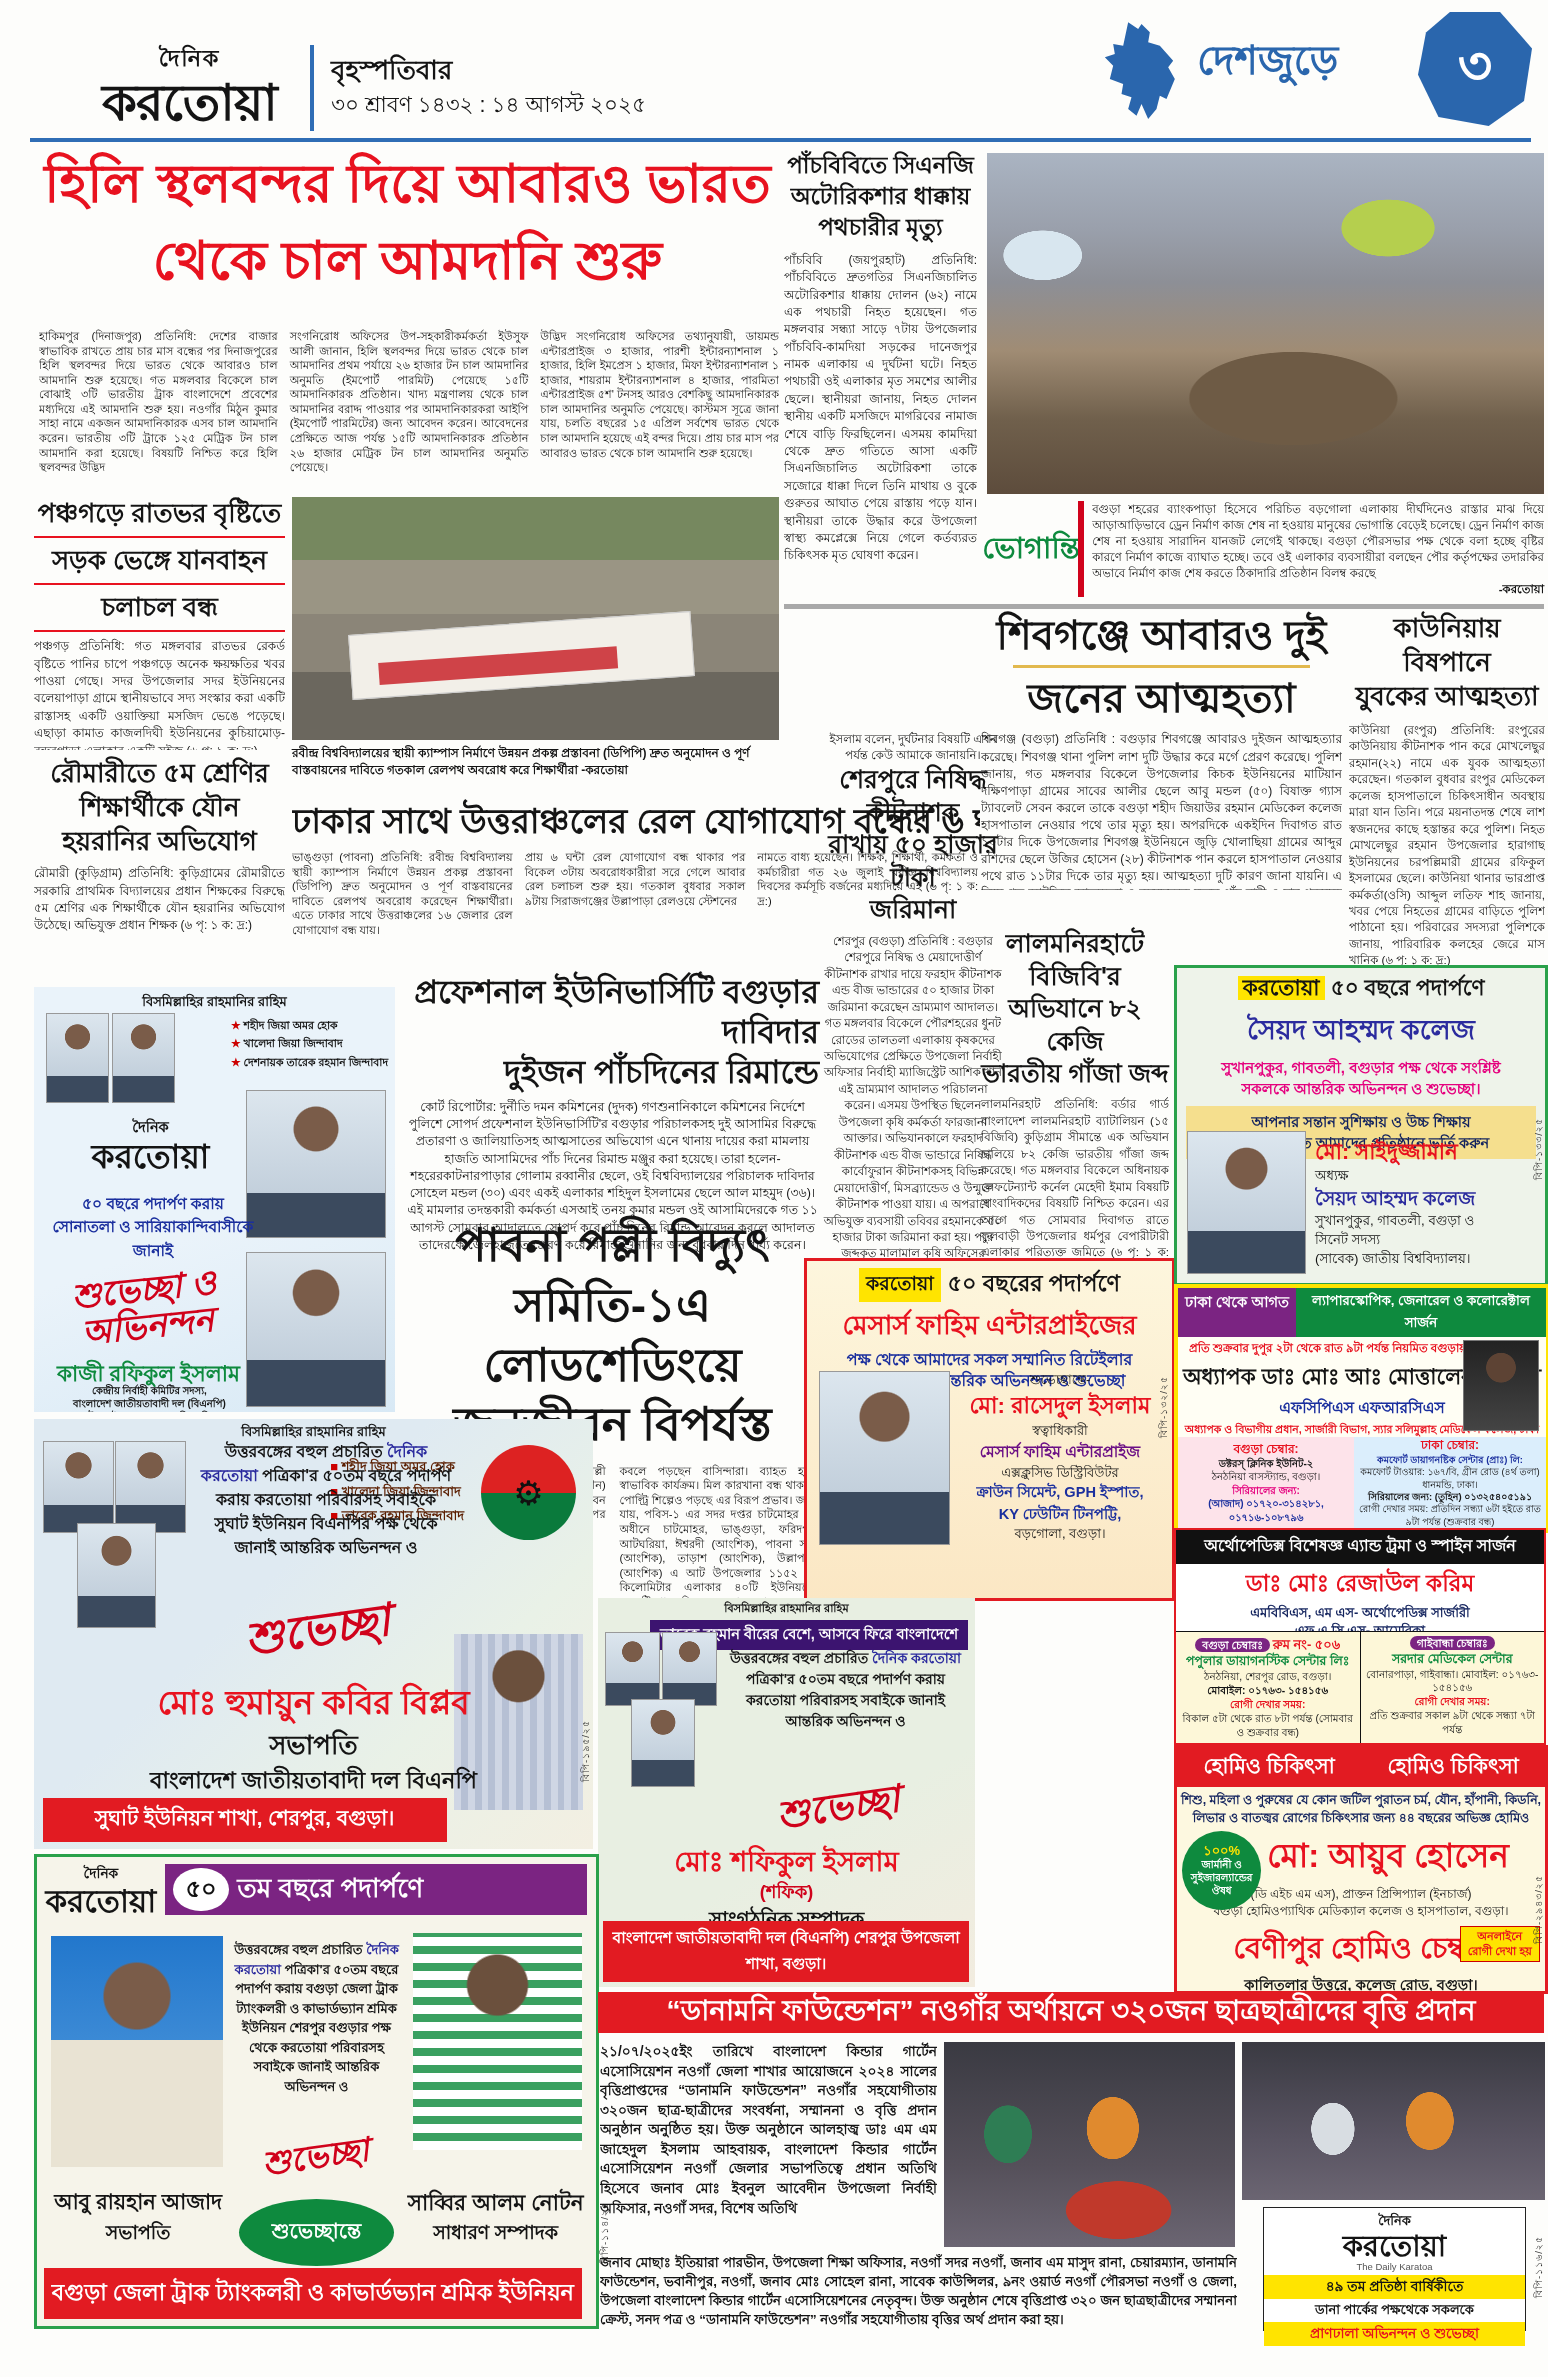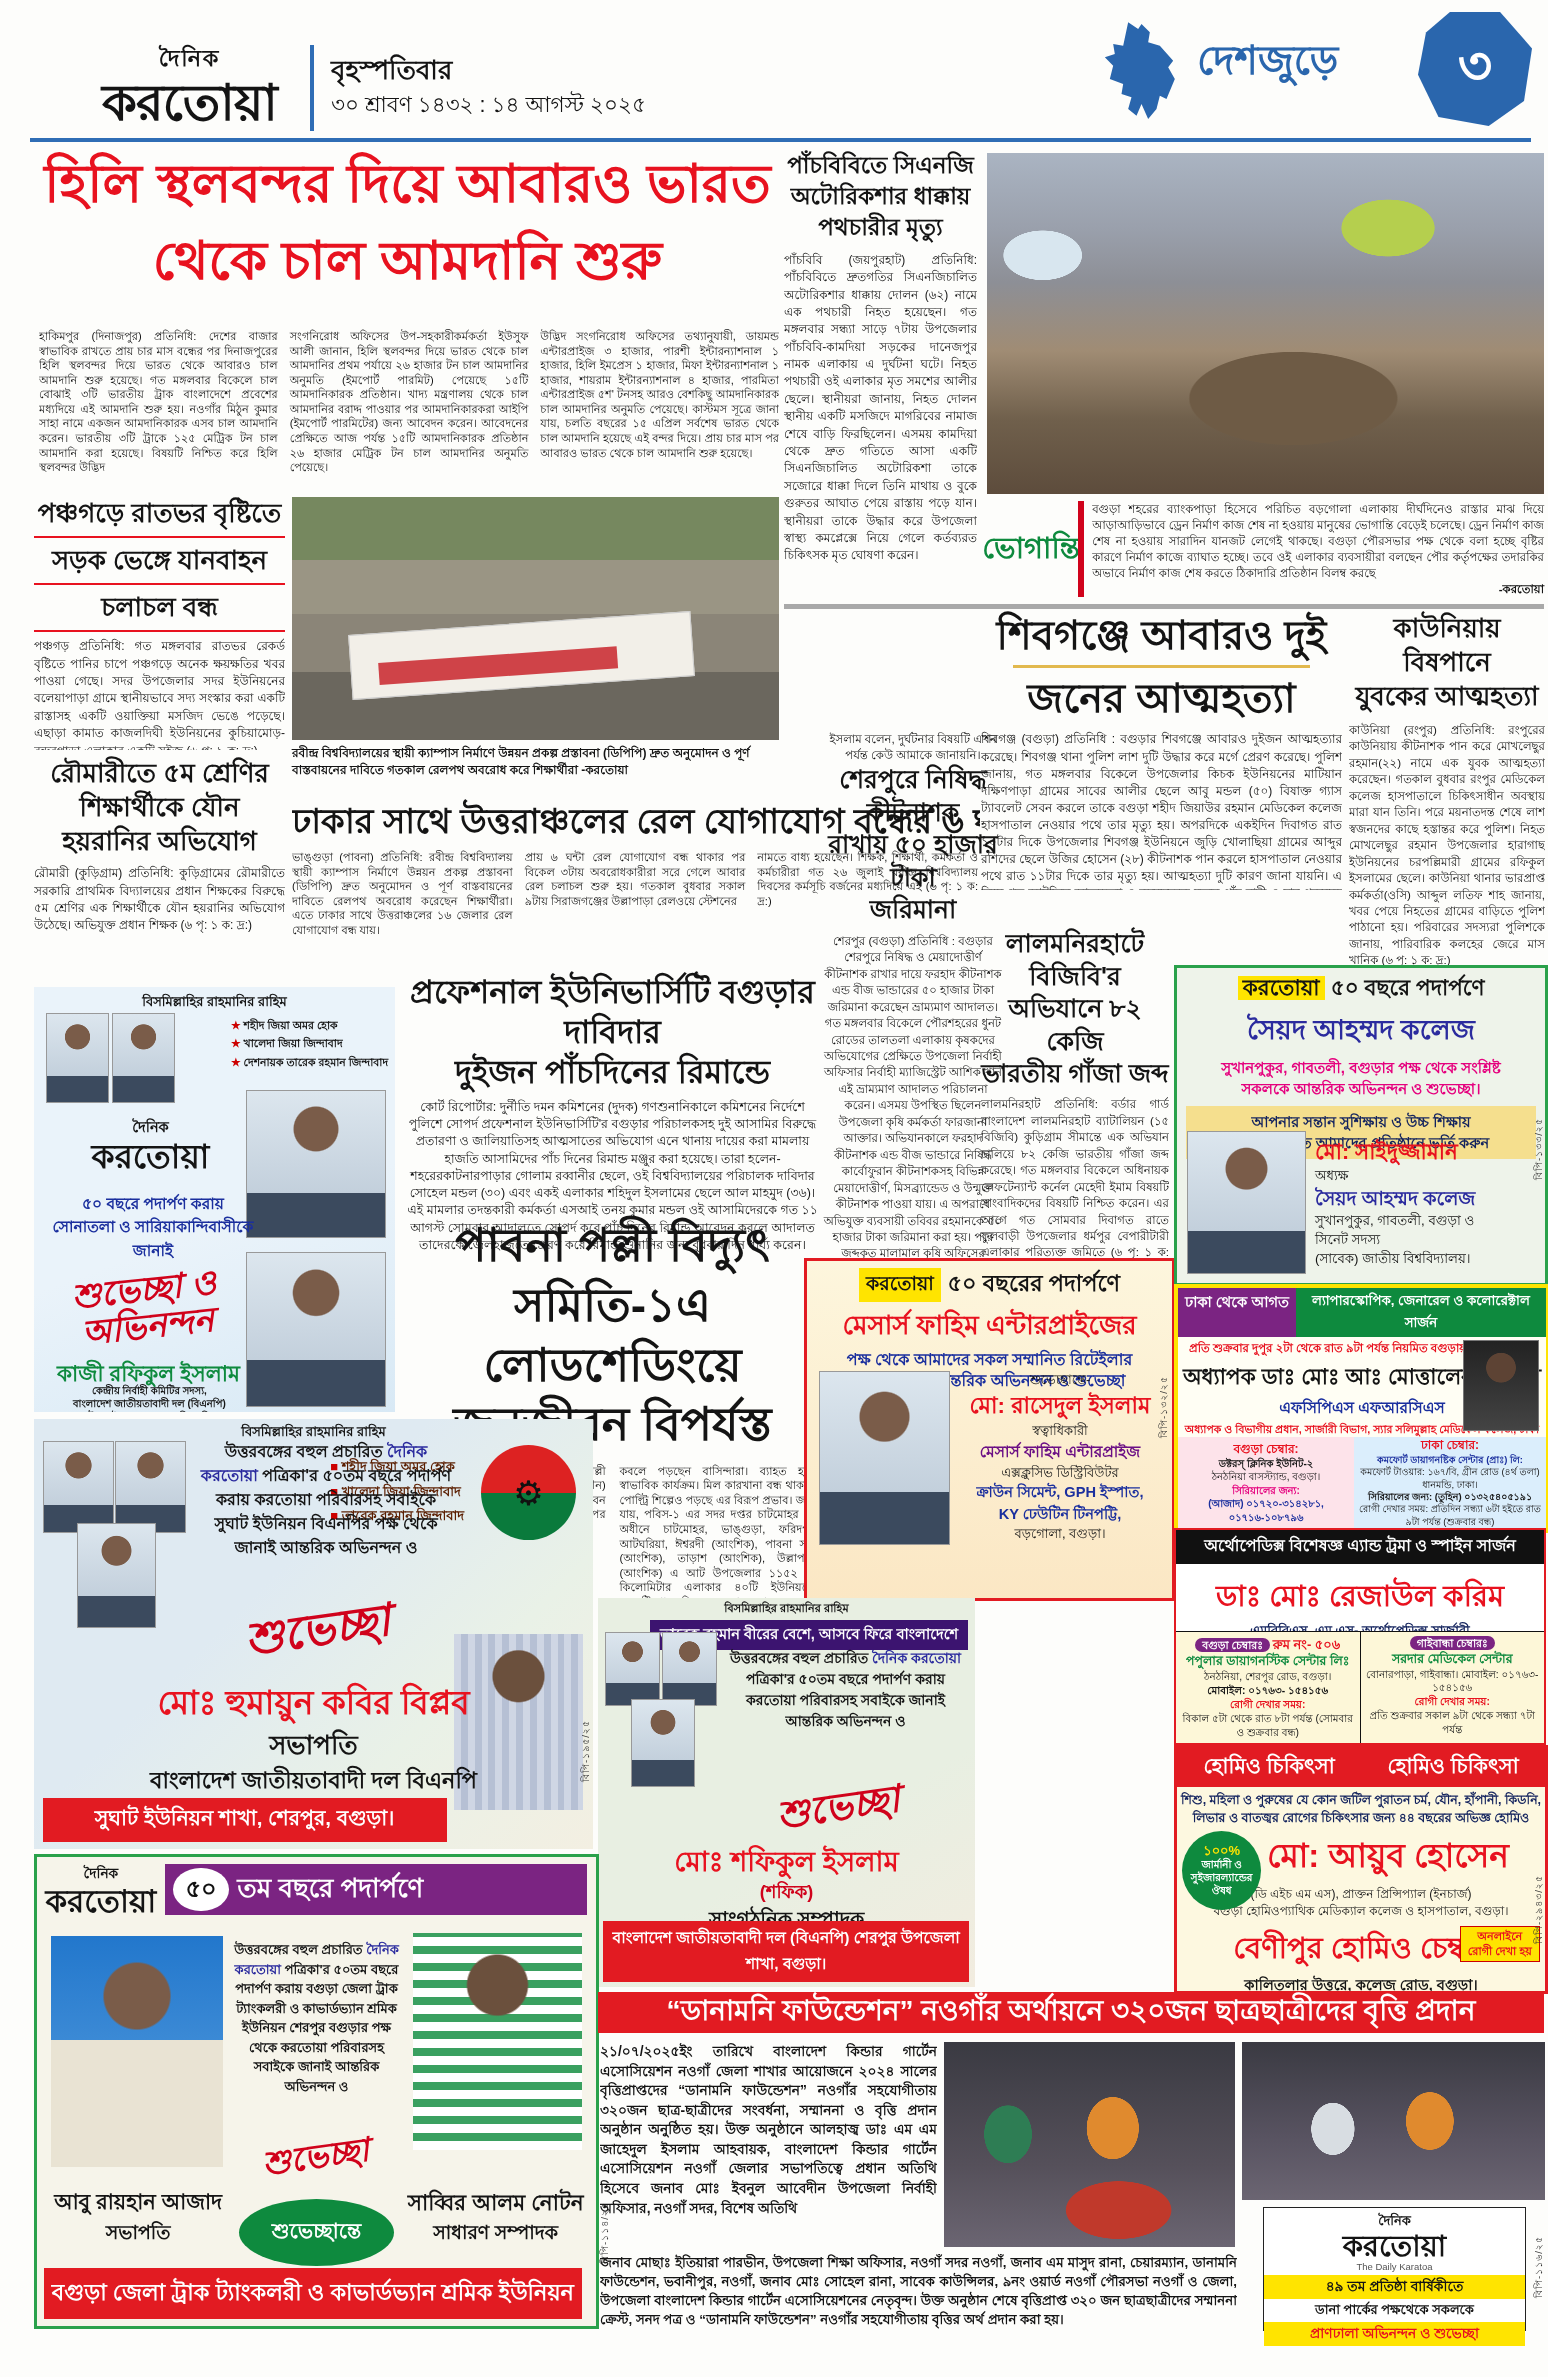--- a/index.html
+++ b/index.html
@@ -68,21 +68,21 @@
       linear-gradient(180deg,#76885f 0 26%,#9a9584 26% 48%,#8b8578 48% 72%,#6b675e 72% 100%)}
   #photo2 .banner{position:absolute;left:12%;top:52%;width:70%;height:26%;background:#f2efe8;
       transform:rotate(-4deg);border:0.9px solid #ccc}
   #photo2 .banner i{position:absolute;left:8%;top:46%;width:70%;height:34%;background:#c9242b;opacity:.85}
   #p2cap{left:292px;top:745px;width:487px;font-size:12px;font-weight:bold;line-height:1.4}
   #rail-h{left:292px;top:795px;width:688px;font-size:34px;font-weight:900;white-space:nowrap;overflow:hidden}
   #rail-cols{left:292px;top:850px;width:686px;display:flex;gap:12px;height:119px;overflow:hidden}
   #rail-cols>div{flex:1}
   
   #prof{left:406px;top:972px;width:413px}
-  #prof .l{font-size:32px;font-weight:900;text-align:center;line-height:1.25}
+  #prof .l{font-size:32px;font-weight:900;text-align:right;line-height:1.25}
   #prof .bd{margin-top:6.9px;font-size:12.5px;line-height:1.38;text-align:center;height:153px;overflow:hidden}
   #pab{left:406px;top:1216px;width:413px}
   #pab .l{font-size:46px;font-weight:700;text-align:center;line-height:1.3}
   #pab .cols{margin-top:8.6px;display:flex;gap:13.8px;height:225px;overflow:hidden}
   #pab .cols>div{flex:1}
   
   #sher{left:822px;top:731px;width:182px}
   #sher .tail{font-size:11.6px;text-align:center;line-height:1.4}
   #sher .l{font-size:25px;font-weight:900;text-align:center;line-height:1.3}
   #sher .bd{margin-top:6.9px;font-size:11.6px;line-height:1.42;text-align:center;height:370px;overflow:hidden}
@@ -145,21 +145,21 @@
   #ad-mot .d{font-size:10.8px;text-align:center;line-height:1.35}
   #ad-mot .pho{position:absolute;right:6.9px;top:52px;width:74px;height:89px;background:
       radial-gradient(circle at 50% 30%,#5d4334 0 20%,rgba(0,0,0,0) 21%),linear-gradient(#222,#444);border:0.9px solid #777}
   #ad-mot .cham{position:absolute;left:0;bottom:0;width:100%;display:flex}
   #ad-mot .bc{background:#fde3ea;width:46%;padding:3.4px;font-size:10px;line-height:1.35;text-align:center}
   #ad-mot .dc{background:#dbeefc;flex:1;padding:1px;font-size:9.5px;line-height:1.3;text-align:center}
   #ad-mot .ct{color:#e8121f;font-weight:900;font-size:12px}
   
   #ad-rez{left:1174px;top:1528px;width:368px;height:213px;border:2.6px solid #e21b22;background:#fff;overflow:hidden}
   #ad-rez .strip{background:#111;color:#fff;font-size:16px;font-weight:bold;text-align:center;padding:3.4px 0}
-  #ad-rez .nm{font-size:29px;font-weight:900;color:#e8121f;text-align:center;margin-top:9px}
+  #ad-rez .nm{font-size:23px;font-weight:900;color:#e8121f;text-align:center;margin-top:1px}
   #ad-rez .q{font-size:13px;font-weight:bold;color:#14245e;text-align:center;line-height:1.4}
   #ad-rez .cham{position:absolute;left:0;bottom:0;width:100%;background:#fdf7d8;display:flex;border-top:1.7px solid #111}
   #ad-rez .half{flex:1;padding:3.4px 5.2px;font-size:10.3px;line-height:1.35;text-align:center}
   #ad-rez .half+.half{border-left:1.7px solid #111}
   #ad-rez .pill{background:#7b2482;color:#fff;border-radius:8.6px;padding:0 6.9px;font-weight:bold;display:inline-block;font-size:10.8px}
   #ad-rez .room{color:#e8121f;font-weight:900;font-size:13px}
   #ad-rez .gn{color:#0e8a3e;font-weight:900;font-size:12.5px}
   
   #ad-hom{left:1174px;top:1745px;width:368px;height:243px;border:3.4px solid #e21b22;background:#fdf8e0;overflow:hidden}
   #ad-hom .strip{background:#e21b22;color:#fff;display:flex;justify-content:space-around;font-size:20.6px;font-weight:900;padding:2.6px 0}

